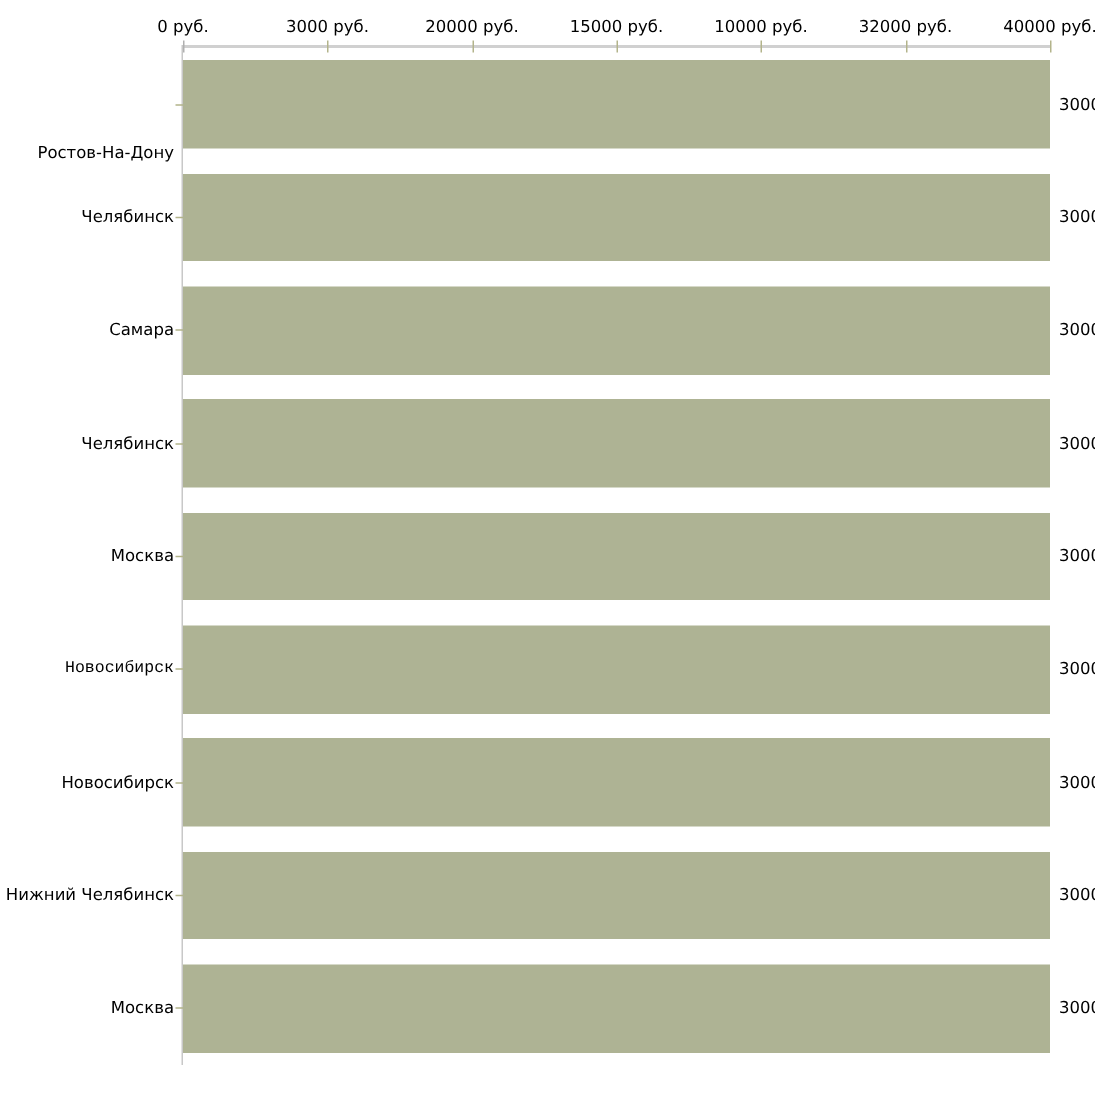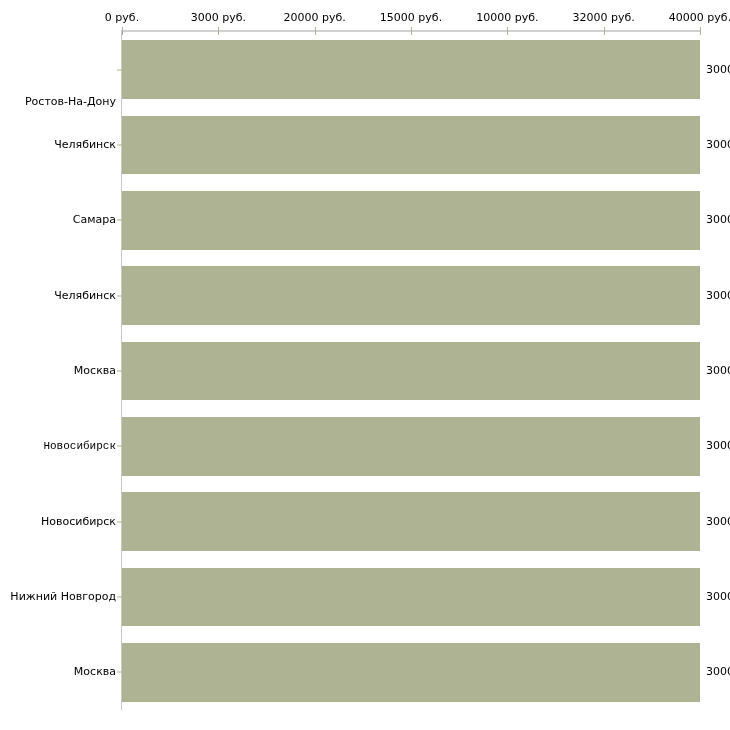--- a/index.html
+++ b/index.html
@@ -200,19 +200,19 @@
       <div class="y-cat-item" style="top: 220.333px;">Самара</div>
       <div class="y-cat-tick" style="top: 220.333px; background: rgb(179, 180, 139);"></div>
       <div class="y-cat-item" style="top: 295.667px;">Челябинск</div>
       <div class="y-cat-tick" style="top: 295.667px; background: rgb(179, 180, 139);"></div>
       <div class="y-cat-item" style="top: 371px;">Москва</div>
       <div class="y-cat-tick" style="top: 371px; background: rgb(179, 180, 139);"></div>
       <div class="y-cat-item" style="top: 446.333px; font-family: Liberation Mono, monospace;">Новосибирск</div>
       <div class="y-cat-tick" style="top: 446.333px; background: rgb(179, 180, 139);"></div>
       <div class="y-cat-item" style="top: 521.667px;">Новосибирск</div>
       <div class="y-cat-tick" style="top: 521.667px; background: rgb(179, 180, 139);"></div>
-      <div class="y-cat-item" style="top: 597px;">Нижний Новгород</div>
+      <div class="y-cat-item" style="top: 597px;">Нижний Челябинск</div>
       <div class="y-cat-tick" style="top: 597px; background: rgb(179, 180, 139);"></div>
       <div class="y-cat-item" style="top: 672.333px; text-align: center;">Москва</div>
       <div class="y-cat-tick" style="top: 672.333px; background: rgb(179, 180, 139);"></div>
     </div>
 
 </div>
 
 </body></html>

